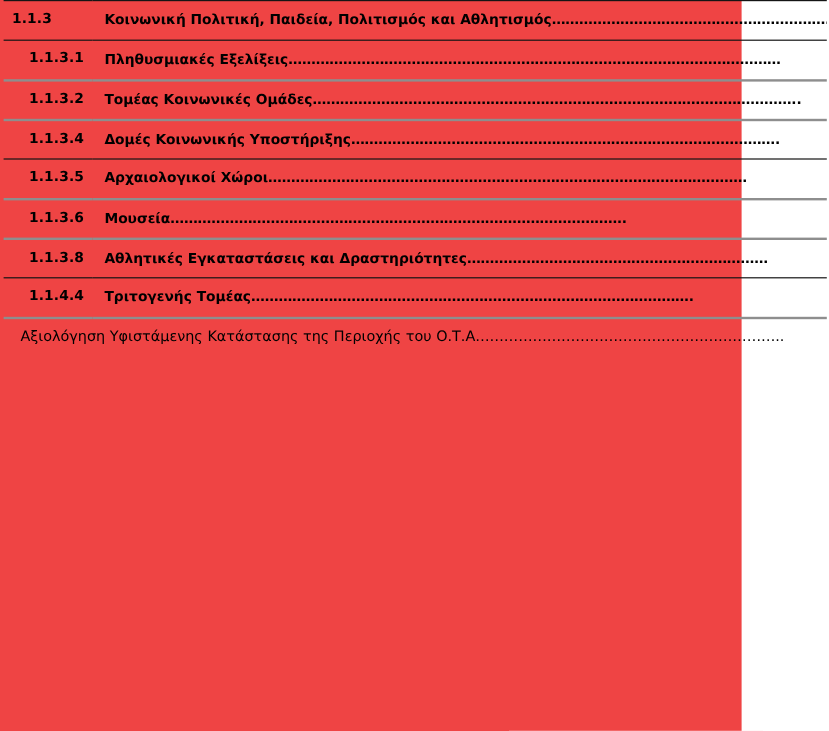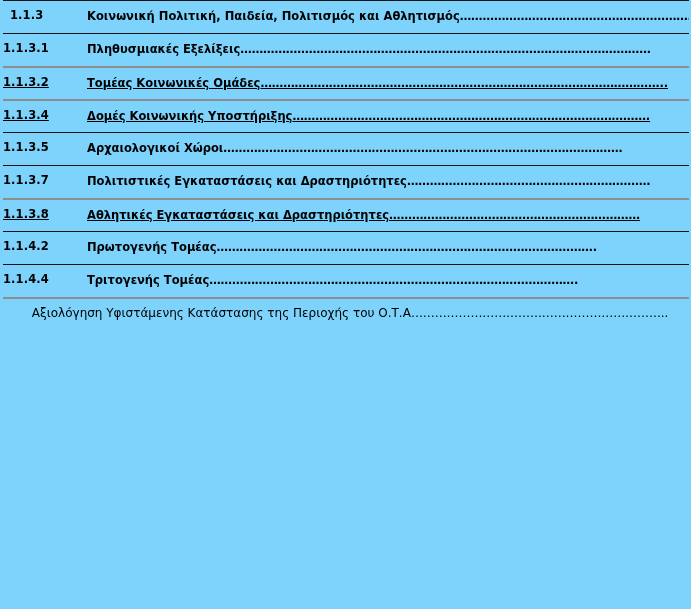--- a/index.html
+++ b/index.html
@@ -10,23 +10,23 @@
   body {
     width: 691px;
     height: 609px;
     font-family: "DejaVu Sans", "Liberation Sans", sans-serif;
     color: #000000;
     overflow: hidden;
   }
 
   .page {
     position: relative;
-    width: 691px;
+    width: 618px;
     height: 609px;
-    background: #7dd3fc;
+    background: #ef4444;
   }
 
   table.toc {
     border-collapse: collapse;
     table-layout: fixed;
     width: 686px;
     margin-left: 3px;
     margin-top: 0px;
   }
 
@@ -46,34 +46,34 @@
     height: 33px;
     box-sizing: border-box;
   }
   td.txt {
     border-right: 1.2px solid #1a1a1a;
     height: 33px;
     box-sizing: border-box;
   }
 
   tr.row-dark > td { border-top: 1.3px solid #141414; }
-  tr.row-gray > td { border-top: 2.4px solid #8e8e8e; text-decoration: underline; }
+  tr.row-gray > td { border-top: 2.4px solid #8e8e8e; }
 
   
   .numlabel {
     font-size: 11.5px;
     font-weight: bold;
     letter-spacing: 0.1px;
     line-height: 1;
     display: block;
     padding-top: 9px;
     white-space: nowrap;
   }
   .numlabel.lvl3 { padding-left: 7px; text-align: left; }
-  .numlabel.lvl4 { padding-right: 7px; text-align: left; }
+  .numlabel.lvl4 { padding-right: 7px; text-align: right; }
 
   
   .entry {
     font-size: 11.5px;
     font-weight: bold;
     line-height: 1.22;
     padding: 8px 6px 0 10px;
     white-space: nowrap;
     overflow: hidden;
   }
@@ -95,21 +95,20 @@
   td.full {
     border-left: 1.2px solid #1a1a1a;
     border-right: 1.2px solid #1a1a1a;
     height: 33px;
     box-sizing: border-box;
   }
   .entry.plain {
     font-weight: normal;
     font-size: 12px;
     padding: 7px 6px 0 14px;
-    text-align: center;
   }
   tr.lastrow > td { border-top: 2.2px solid #8e8e8e; }
 </style>
 </head>
 <body>
 
 <div class="page">
   <table class="toc">
     <colgroup>
       <col class="c-num">
@@ -149,42 +148,34 @@
           </td>
         </tr>
         <tr class="row-dark">
           <td class="num">
             <span class="numlabel lvl4">1.1.3.5</span>
           </td>
           <td class="txt">
             <div class="entry"><span>Αρχαιολογικοί Χώροι</span><span class="leader">……………………………………………………………………………………………</span></div>
           </td>
         </tr>
-        <tr class="row-dark">
+        <tr class="row-gray">
           <td class="num">
-            <span class="numlabel lvl4">1.1.3.7</span>
+            <span class="numlabel lvl4">1.1.3.6</span>
           </td>
           <td class="txt">
-            <div class="entry"><span>Πολιτιστικές Εγκαταστάσεις και Δραστηριότητες</span><span class="leader">……………………………………………………….</span></div>
+            <div class="entry"><span>Μουσεία</span><span class="leader">……………………………………………………………………………………….</span></div>
           </td>
         </tr>
         <tr class="row-gray">
           <td class="num">
             <span class="numlabel lvl4">1.1.3.8</span>
           </td>
           <td class="txt">
             <div class="entry"><span>Αθλητικές Εγκαταστάσεις και Δραστηριότητες</span><span class="leader">…………………………………………………………</span></div>
-          </td>
-        </tr>
-        <tr class="row-dark">
-          <td class="num">
-            <span class="numlabel lvl4">1.1.4.2</span>
-          </td>
-          <td class="txt">
-            <div class="entry"><span>Πρωτογενής Τομέας</span><span class="leader">……………………………………………………………………………………….</span></div>
           </td>
         </tr>
         <tr class="row-dark">
           <td class="num">
             <span class="numlabel lvl4">1.1.4.4</span>
           </td>
           <td class="txt">
             <div class="entry"><span>Τριτογενής Τομέας</span><span class="leader">…………………………………………………………………………………….</span></div>
           </td>
         </tr>

